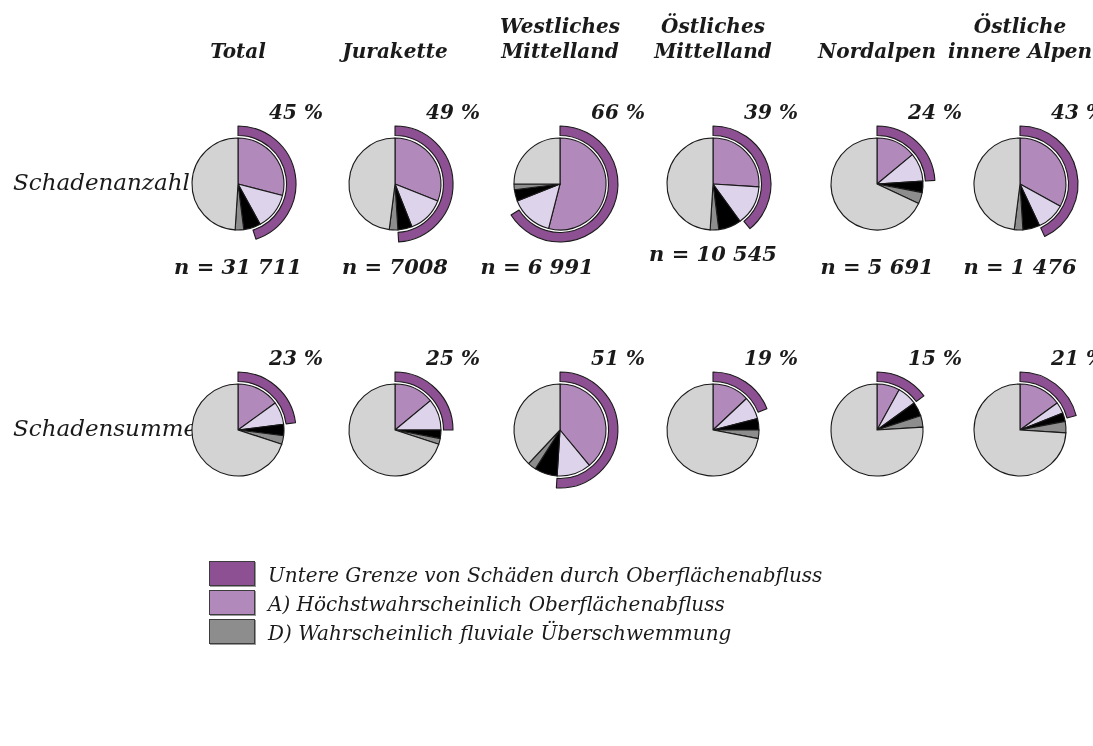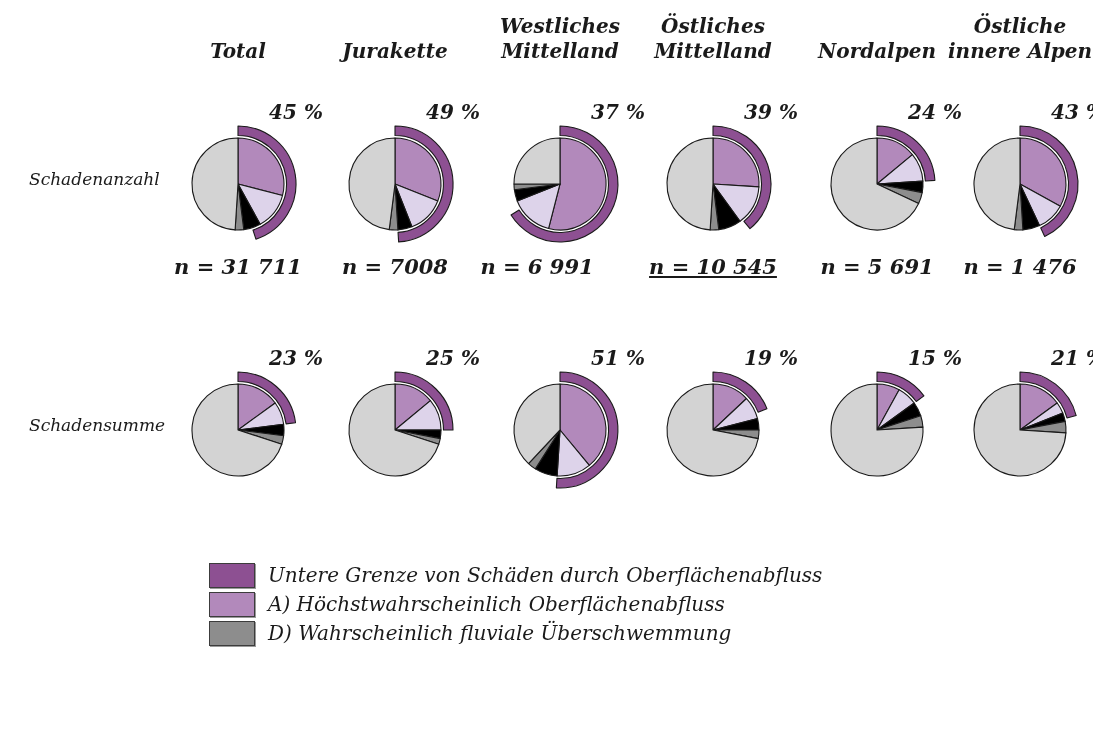--- a/index.html
+++ b/index.html
@@ -23,22 +23,22 @@
     justify-content: flex-end;
     align-items: center;
     text-align: center;
     font-size: 20px;
     font-weight: 700;
     line-height: 25px;
     white-space: nowrap;
   }
   .row-label {
     position: absolute;
-    left: 29px;
-    font-size: 17px;
+    left: 13px;
+    font-size: 23px;
     white-space: nowrap;
   }
   .pct-label {
     position: absolute;
     width: 100px;
     height: 24px;
     text-align: center;
     font-size: 20px;
     font-weight: 700;
     line-height: 24px;
@@ -55,21 +55,21 @@
     white-space: nowrap;
   }
   .pie-svg { position: absolute; }
   .legend {
     position: absolute;
     left: 190px;
     top: 561px;
   }
   .legend-row {
     display: flex;
-    align-items: center;
+    align-items: flex-start;
     height: 29px;
     padding-left: 19px;
   }
   .legend-swatch {
     width: 44px;
     height: 23px;
     border: 1.5px solid #3c3c3c;
     box-shadow: 1px 1px 0 #9a9a9a;
     flex: 0 0 auto;
   }
@@ -133,32 +133,32 @@
       <div class="pct-label" style="left: 403px; top: 100px;">49 %</div>
       <div class="n-label" style="left: 310px; top: 254px;">n = 7008</div>
       <svg class="pie-svg" width="124" height="124" viewBox="-62 -62 124 124" style="left: 498px; top: 122px;">
         <path d="M0 0L0 -46A46 46 0 1 1 -11.44 44.55Z" fill="#b289bb" stroke="#1a1a1a" stroke-width="1.1" stroke-linejoin="round"></path>
         <path d="M0 0L-11.44 44.55A46 46 0 0 1 -42.77 16.93Z" fill="#ddd3ea" stroke="#1a1a1a" stroke-width="1.1" stroke-linejoin="round"></path>
         <path d="M0 0L-42.77 16.93A46 46 0 0 1 -45.64 5.77Z" fill="#000000" stroke="#1a1a1a" stroke-width="1.1" stroke-linejoin="round"></path>
         <path d="M0 0L-45.64 5.77A46 46 0 0 1 -46 0Z" fill="#8d8d8d" stroke="#1a1a1a" stroke-width="1.1" stroke-linejoin="round"></path>
         <path d="M0 0L-46 0A46 46 0 0 1 0 -46Z" fill="#d3d3d3" stroke="#1a1a1a" stroke-width="1.1" stroke-linejoin="round"></path>
         <path d="M0 -48.5L0 -58A58 58 0 1 1 -48.97 31.08L-40.95 25.99A48.5 48.5 0 1 0 0 -48.5Z" fill="#8d5092" stroke="#1a1a1a" stroke-width="1.1" stroke-linejoin="round"></path>
       </svg>
-      <div class="pct-label" style="left: 568px; top: 100px;">37 %</div>
+      <div class="pct-label" style="left: 568px; top: 100px;">66 %</div>
       <div class="n-label" style="left: 452px; top: 254px;">n = 6 991</div>
       <svg class="pie-svg" width="124" height="124" viewBox="-62 -62 124 124" style="left: 651px; top: 122px;">
         <path d="M0 0L0 -46A46 46 0 0 1 45.91 2.89Z" fill="#b289bb" stroke="#1a1a1a" stroke-width="1.1" stroke-linejoin="round"></path>
         <path d="M0 0L45.91 2.89A46 46 0 0 1 27.04 37.21Z" fill="#ddd3ea" stroke="#1a1a1a" stroke-width="1.1" stroke-linejoin="round"></path>
         <path d="M0 0L27.04 37.21A46 46 0 0 1 5.77 45.64Z" fill="#000000" stroke="#1a1a1a" stroke-width="1.1" stroke-linejoin="round"></path>
         <path d="M0 0L5.77 45.64A46 46 0 0 1 -2.89 45.91Z" fill="#8d8d8d" stroke="#1a1a1a" stroke-width="1.1" stroke-linejoin="round"></path>
         <path d="M0 0L-2.89 45.91A46 46 0 0 1 0 -46Z" fill="#d3d3d3" stroke="#1a1a1a" stroke-width="1.1" stroke-linejoin="round"></path>
         <path d="M0 -48.5L0 -58A58 58 0 0 1 36.97 44.69L30.92 37.37A48.5 48.5 0 0 0 0 -48.5Z" fill="#8d5092" stroke="#1a1a1a" stroke-width="1.1" stroke-linejoin="round"></path>
       </svg>
       <div class="pct-label" style="left: 721px; top: 100px;">39 %</div>
-      <div class="n-label" style="left: 628px; top: 254px; text-decoration: underline;">n = 10 545</div>
+      <div class="n-label" style="left: 628px; top: 241px;">n = 10 545</div>
       <svg class="pie-svg" width="124" height="124" viewBox="-62 -62 124 124" style="left: 815px; top: 122px;">
         <path d="M0 0L0 -46A46 46 0 0 1 35.44 -29.32Z" fill="#b289bb" stroke="#1a1a1a" stroke-width="1.1" stroke-linejoin="round"></path>
         <path d="M0 0L35.44 -29.32A46 46 0 0 1 45.91 -2.89Z" fill="#ddd3ea" stroke="#1a1a1a" stroke-width="1.1" stroke-linejoin="round"></path>
         <path d="M0 0L45.91 -2.89A46 46 0 0 1 45.19 8.62Z" fill="#000000" stroke="#1a1a1a" stroke-width="1.1" stroke-linejoin="round"></path>
         <path d="M0 0L45.19 8.62A46 46 0 0 1 41.62 19.59Z" fill="#8d8d8d" stroke="#1a1a1a" stroke-width="1.1" stroke-linejoin="round"></path>
         <path d="M0 0L41.62 19.59A46 46 0 1 1 0 -46Z" fill="#d3d3d3" stroke="#1a1a1a" stroke-width="1.1" stroke-linejoin="round"></path>
         <path d="M0 -48.5L0 -58A58 58 0 0 1 57.89 -3.64L48.4 -3.05A48.5 48.5 0 0 0 0 -48.5Z" fill="#8d5092" stroke="#1a1a1a" stroke-width="1.1" stroke-linejoin="round"></path>
       </svg>
       <div class="pct-label" style="left: 885px; top: 100px;">24 %</div>
       <div class="n-label" style="left: 792px; top: 254px;">n = 5 691</div>

